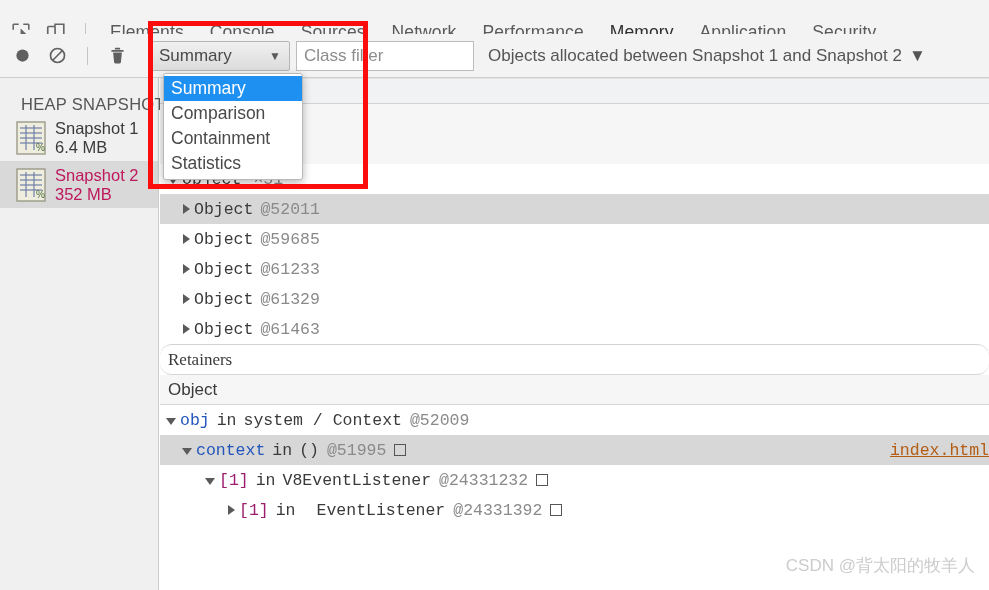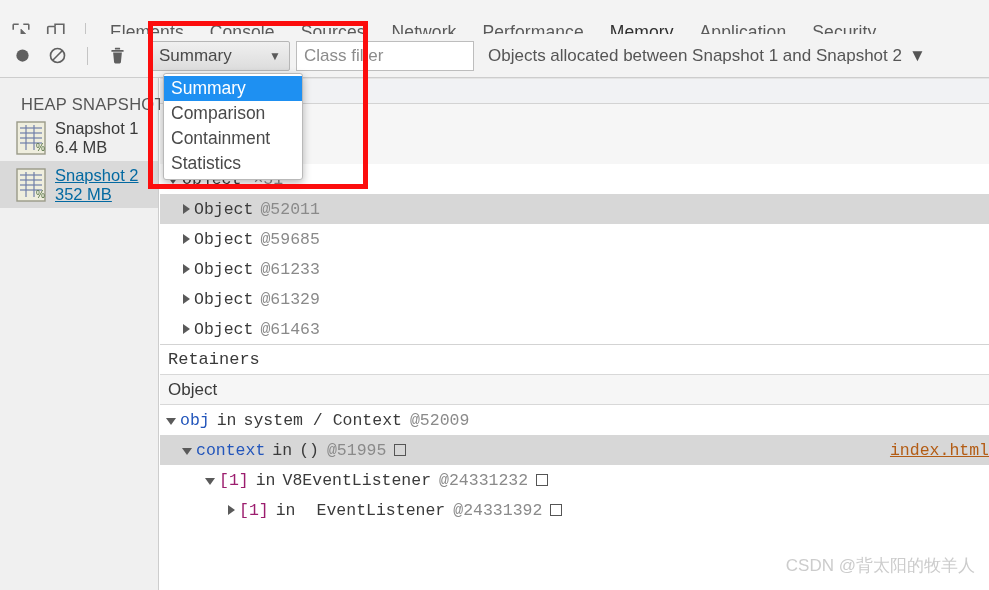--- a/index.html
+++ b/index.html
@@ -102,21 +102,21 @@
     white-space: nowrap;
   }
   .snap-item {
     display: flex; align-items: center; gap: 9px;
     padding: 6px 0 6px 16px;
     height: 47px;
   }
   .snap-item.selected { background: #d9d9d9; }
   .snap-icon { width: 30px; height: 34px; flex: none; display: block; }
   .snap-text { font-size: 16.5px; color: #3a3a3a; line-height: 1.14; white-space: nowrap; }
-  .snap-item.selected .snap-text { color: #0369a1; text-decoration: underline; }
+  .snap-item.selected .snap-text { color: #be185d; }
 
   
   .main {
     position: absolute; left: 160px; top: 78px; right: 0; bottom: 0;
     background: #fff;
     overflow: hidden;
   }
   .grid-header {
     height: 26px; background: #f1f2f4;
     border-bottom: 1px solid #d3d3d3;
@@ -148,21 +148,22 @@
   .at { color: #8a8a8a; margin-left: 7px; }
 
   
   .retainers-bar {
     height: 31px; display: flex; align-items: center;
     padding-left: 8px;
     font-size: 17px; color: #3a3a3a;
     background: #fff;
     border-top: 1px solid #d3d3d3;
     border-bottom: 1px solid #d8d8d8;
-    font-family: Liberation Mono, monospace;
+    font-family: Liberation Serif, serif;
+    border-radius: 12px;
   }
   .retainers-head {
     height: 30px; display: flex; align-items: center;
     padding-left: 8px;
     font-size: 17px; color: #3a3a3a;
     background: #f6f6f6;
     border-bottom: 1px solid #d8d8d8;
     font-family: "Liberation Sans", sans-serif;
   }
   .rrow {

